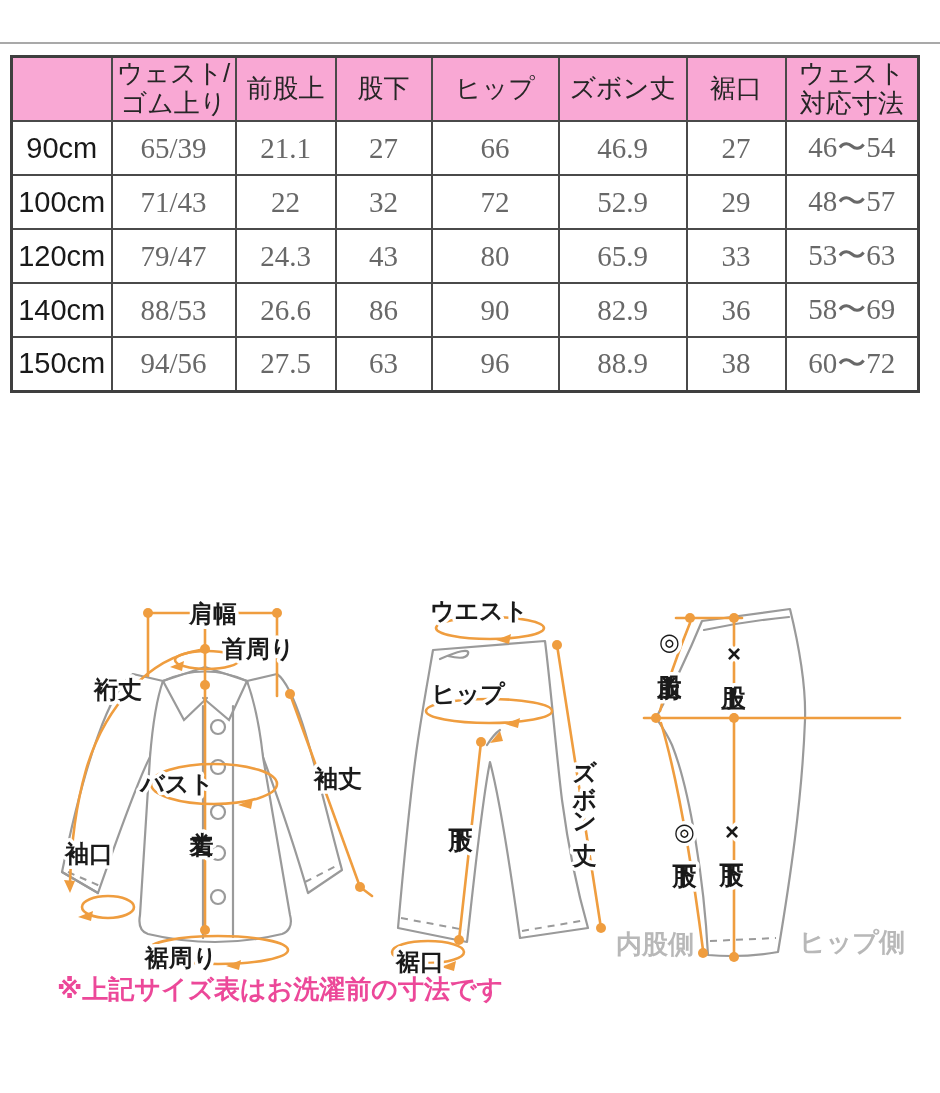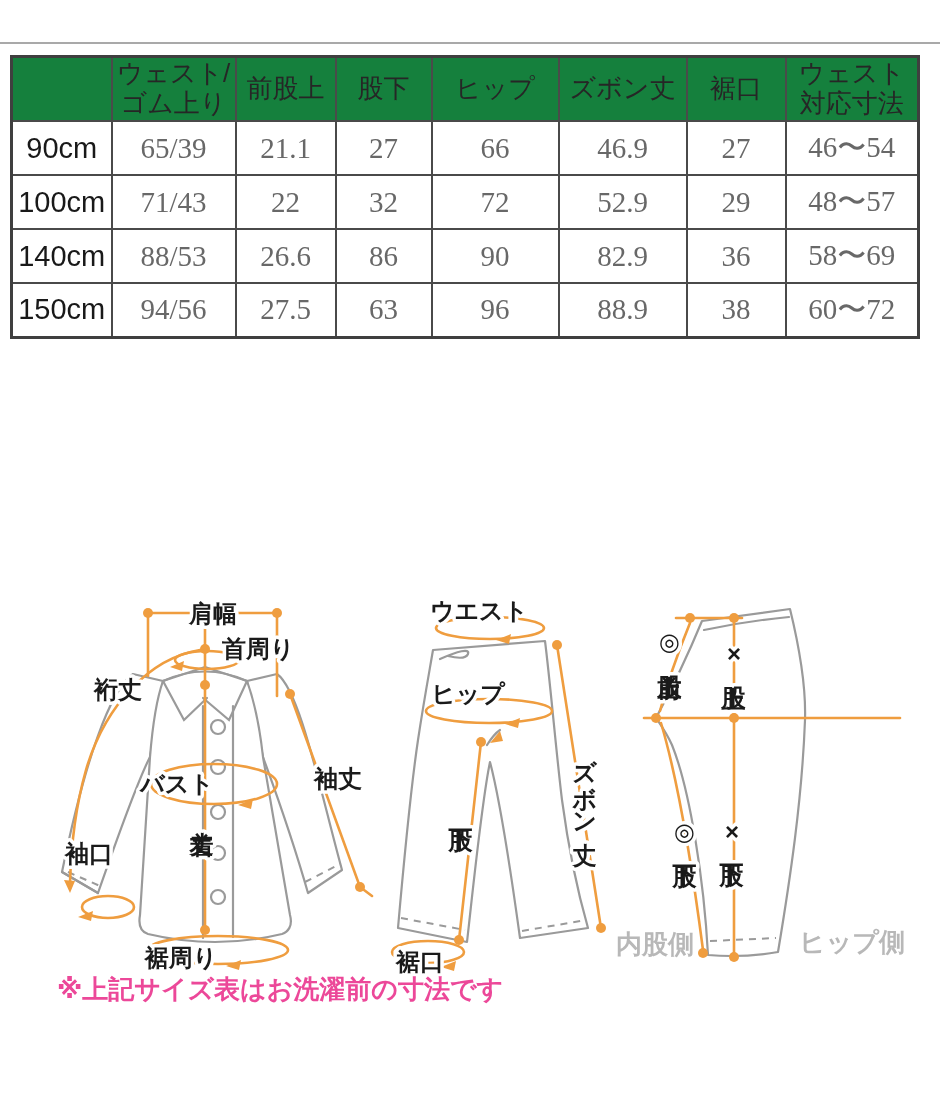--- a/index.html
+++ b/index.html
@@ -4,21 +4,21 @@
 <style>
   html,body{margin:0;padding:0;background:#fff;}
   #page{position:relative;width:940px;height:1093px;background:#fff;overflow:hidden;
         font-family:"Liberation Sans","DejaVu Sans",sans-serif;}
   #top-divider{position:absolute;left:0;top:42px;width:940px;height:2px;background:#a9a9a9;}
   
   #size-table{position:absolute;left:10px;top:55px;border-collapse:collapse;table-layout:fixed;
               border:3px solid #3f3f3f;}
   #size-table td,#size-table th{border:2px solid #4a4a4a;text-align:center;vertical-align:middle;
               padding:0;overflow:hidden;}
-  #size-table thead th{background:#15803d;font-weight:500;font-size:26px;color:#262626;
+  #size-table thead th{background:#f9a8d4;font-weight:500;font-size:26px;color:#262626;
               line-height:1.15;height:62px;margin-top:28px;}
   #size-table tbody tr{height:54px;margin-top:9px;}
   .size-cell{font-size:29px;color:#191919;font-weight:500;}
   .val-cell{font-size:29px;color:#686868;font-family:Liberation Serif, serif;}
   
   #footnote{position:absolute;left:57px;top:972px;font-size:26px;font-weight:600;color:#ec4899;}
   
   #diagram{position:absolute;left:0;top:0;}
   .garment{stroke:#9a9a9a;stroke-width:2.2;fill:#fff;stroke-linejoin:round;stroke-linecap:round;}
   .garment-line{stroke:#9a9a9a;stroke-width:2.2;fill:none;stroke-linecap:round;}
@@ -78,20 +78,30 @@
         <td class="size-cell">100cm</td>
         <td class="val-cell">71/43</td>
         <td class="val-cell">22</td>
         <td class="val-cell">32</td>
         <td class="val-cell">72</td>
         <td class="val-cell">52.9</td>
         <td class="val-cell">29</td>
         <td class="val-cell">48〜57</td>
       </tr>
       <tr>
+        <td class="size-cell">120cm</td>
+        <td class="val-cell">79/47</td>
+        <td class="val-cell">24.3</td>
+        <td class="val-cell">43</td>
+        <td class="val-cell">80</td>
+        <td class="val-cell">65.9</td>
+        <td class="val-cell">33</td>
+        <td class="val-cell">53〜63</td>
+      </tr>
+      <tr>
         <td class="size-cell">140cm</td>
         <td class="val-cell">88/53</td>
         <td class="val-cell">26.6</td>
         <td class="val-cell">86</td>
         <td class="val-cell">90</td>
         <td class="val-cell">82.9</td>
         <td class="val-cell">36</td>
         <td class="val-cell">58〜69</td>
       </tr>
       <tr>

